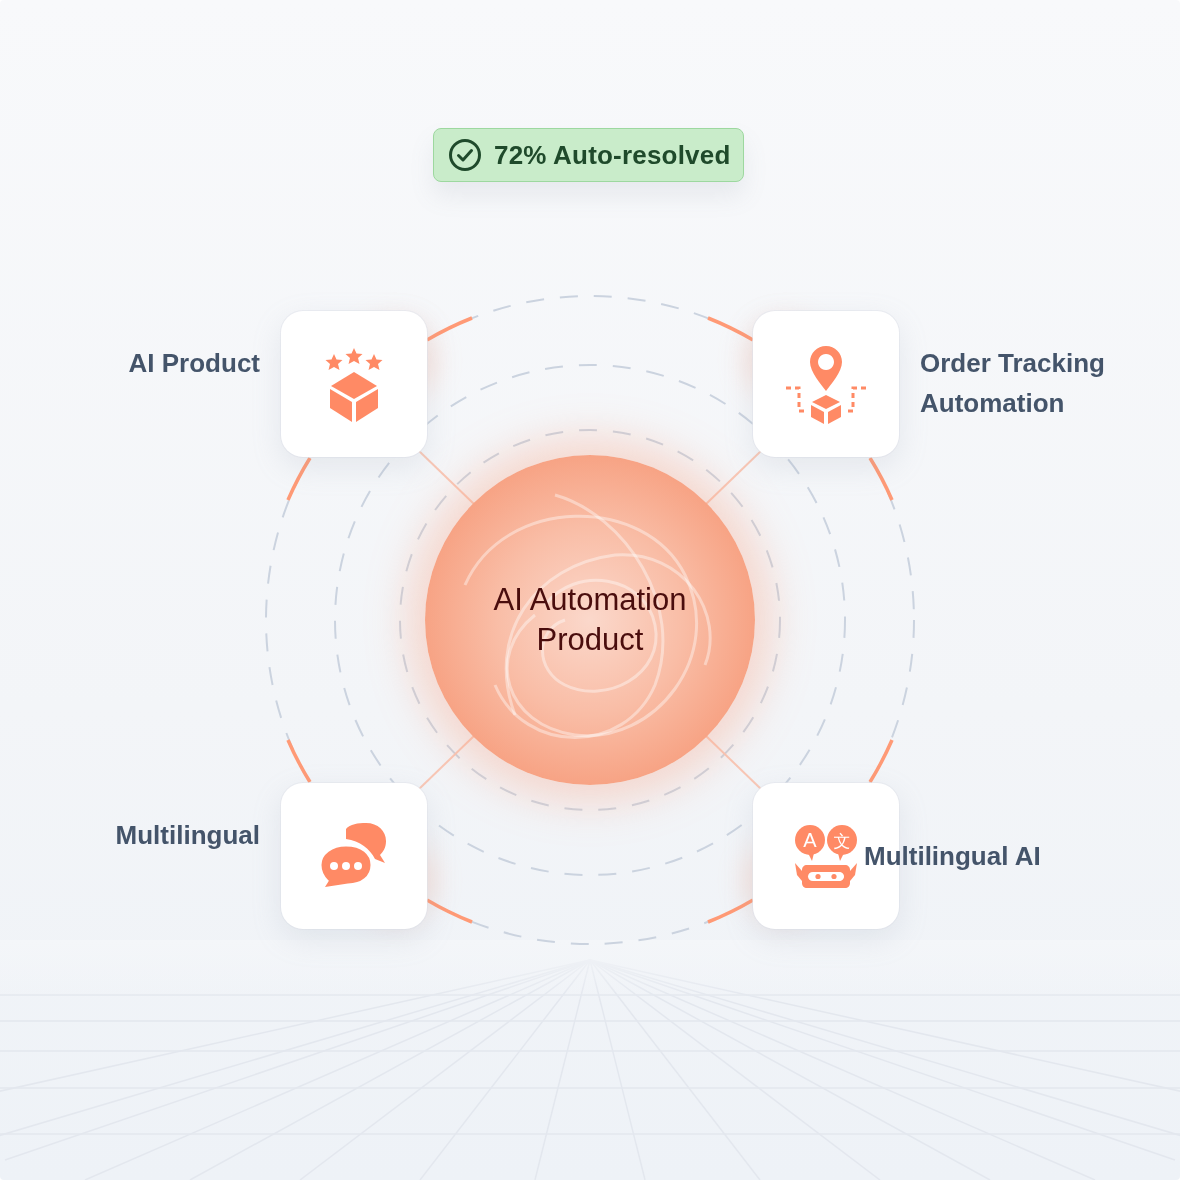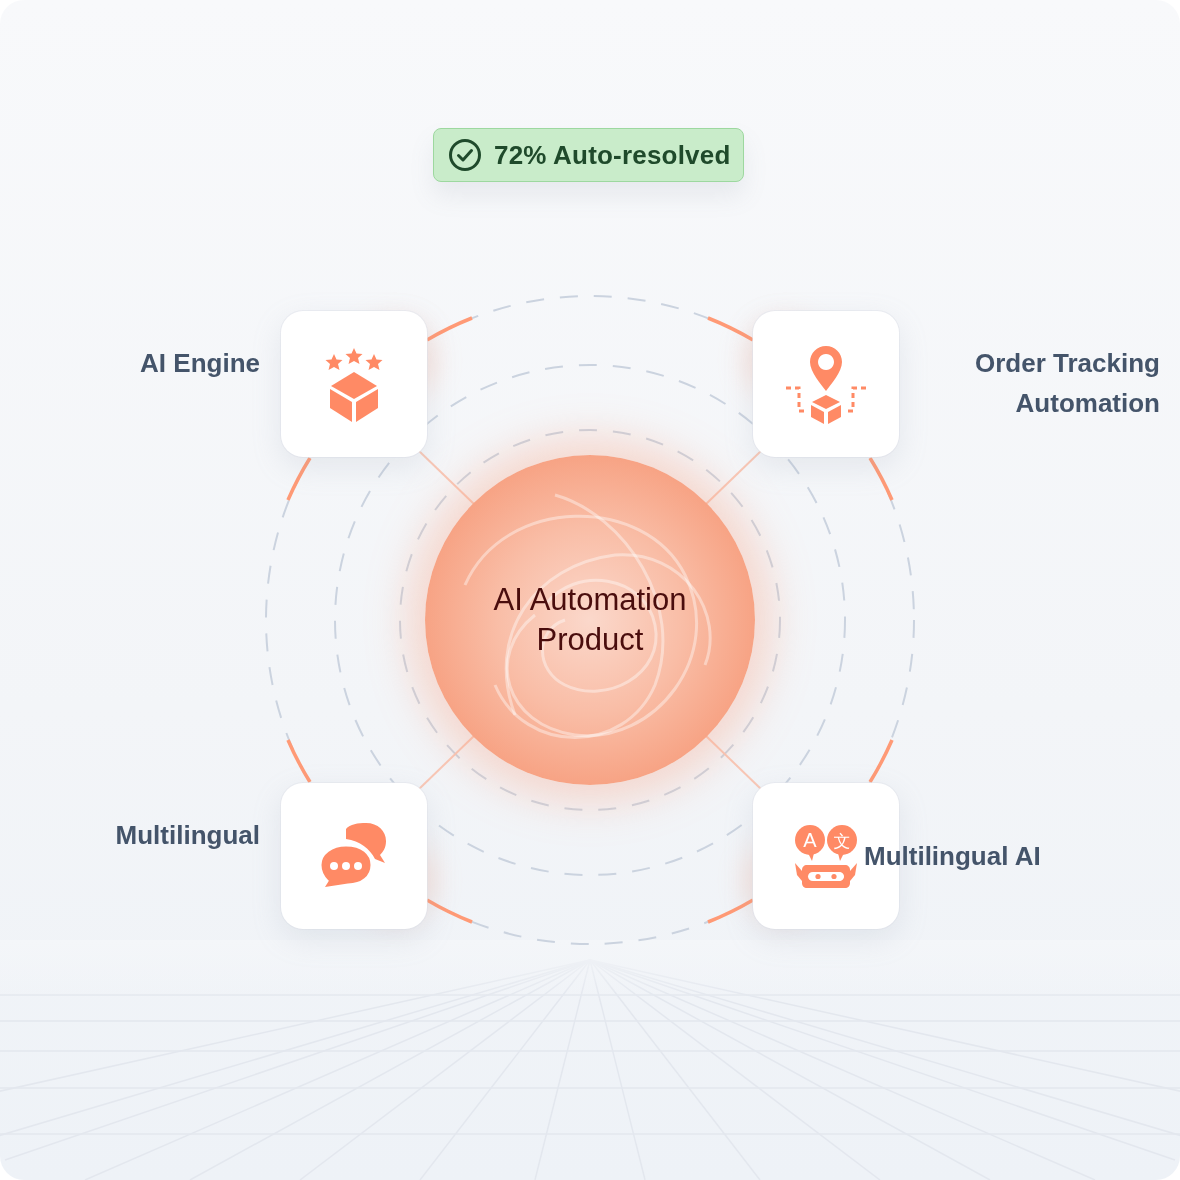--- a/index.html
+++ b/index.html
@@ -1,19 +1,19 @@
 <!DOCTYPE html>
 <html><head>
 <meta charset="utf-8">
 <style>
   html, body { margin: 0; padding: 0; background: #ffffff; }
   body { width: 1180px; height: 1180px; position: relative; overflow: hidden;
          font-family: "Liberation Sans", "DejaVu Sans", sans-serif; }
   .canvas { position: absolute; left: 0; top: 0; width: 1180px; height: 1180px;
-            border-radius: 24px; overflow: hidden;
+            border-radius: 4px; overflow: hidden;
             background: linear-gradient(180deg, #f8f9fb 0%, #f3f5f8 60%, #eef2f7 100%); }
   .grid-svg { position: absolute; left: 0; top: 0; }
   .rings-svg { position: absolute; left: 0; top: 0; }
 
   .badge { position: absolute; left: 433px; top: 128px; width: 311px; height: 54px;
            box-sizing: border-box; border: 1.5px solid #9dd89f; border-radius: 8px;
            background: #c9ecca; display: flex; align-items: center; gap: 12px;
            padding-left: 14px; box-shadow: 0 14px 24px rgba(120,130,150,0.12); }
   .badge-icon { width: 34px; height: 34px; display: block; }
   .badge-text { font-size: 26px; font-weight: bold; color: #1f4a2b; letter-spacing: 0.2px; }
@@ -140,38 +140,38 @@
         <polygon points="12,8 14.5,13.5 20.5,14 16,18 17.5,24 12,21 6.5,24 8,18 3.5,14 9.5,13.5"></polygon>
         <polygon points="32,2 34.5,7.5 40.5,8 36,12 37.5,18 32,15 26.5,18 28,12 23.5,8 29.5,7.5"></polygon>
         <polygon points="52,8 54.5,13.5 60.5,14 56,18 57.5,24 52,21 46.5,24 48,18 43.5,14 49.5,13.5"></polygon>
         <polygon points="32,26 55,40 32,53 9,40"></polygon>
         <polygon points="8,43 30,56 30,76 8,62"></polygon>
         <polygon points="34,56 56,43 56,62 34,76"></polygon>
       </g>
     </svg>
   </div>
   <div class="label left" style="left:0px; top:343px; width:260px;">
-    <div>AI Engine</div>
+    <div>AI Product</div>
   </div>
 
   <div class="card" style="left:753px; top:311px;">
     <svg width="84" height="80" viewBox="0 0 84 80">
       <g fill="#ff8a65">
         <path d="M42 2 C 51 2, 58 9, 58 18 C 58 28, 47 40, 42 47 C 37 40, 26 28, 26 18 C 26 9, 33 2, 42 2 Z M42 10 A 8 8 0 1 0 42.01 10 Z"></path>
         <polygon points="42,51 56,58 42,65 28,58"></polygon>
         <polygon points="27,61 40,68 40,80 27,73"></polygon>
         <polygon points="44,68 57,61 57,73 44,80"></polygon>
       </g>
       <g fill="none" stroke="#ff8a65" stroke-width="3" stroke-dasharray="5 4">
         <path d="M2 44 H 15 V 67 H 24"></path>
         <path d="M82 44 H 69 V 67 H 60"></path>
       </g>
     </svg>
   </div>
-  <div class="label right" style="left:920px; top:343px; width:240px;text-align:right;">
+  <div class="label right" style="left:920px; top:343px; width:240px;">
     <div>Order Tracking</div>
     <div>Automation</div>
   </div>
 
   <div class="card" style="left:281px; top:783px;">
     <svg width="68" height="66" viewBox="0 0 68 66">
       <path d="M26 6 C 30 1, 38 0, 46 0 C 58 0, 66 8, 66 18 C 66 25, 63 29, 60 32 L 65 40 L 55 36 C 50 26, 40 18, 26 16 Z" fill="#ff8a65"></path>
       <path d="M26 22 C 42 22, 52 30, 52 42 C 52 54, 42 62, 28 62 L 2 66 L 7 58 C 3 54, 0 48, 0 42 C 0 30, 12 22, 26 22 Z" fill="#ff8a65" stroke="#ffffff" stroke-width="3"></path>
       <g fill="#ffffff">
         <circle cx="14" cy="43" r="4"></circle>

